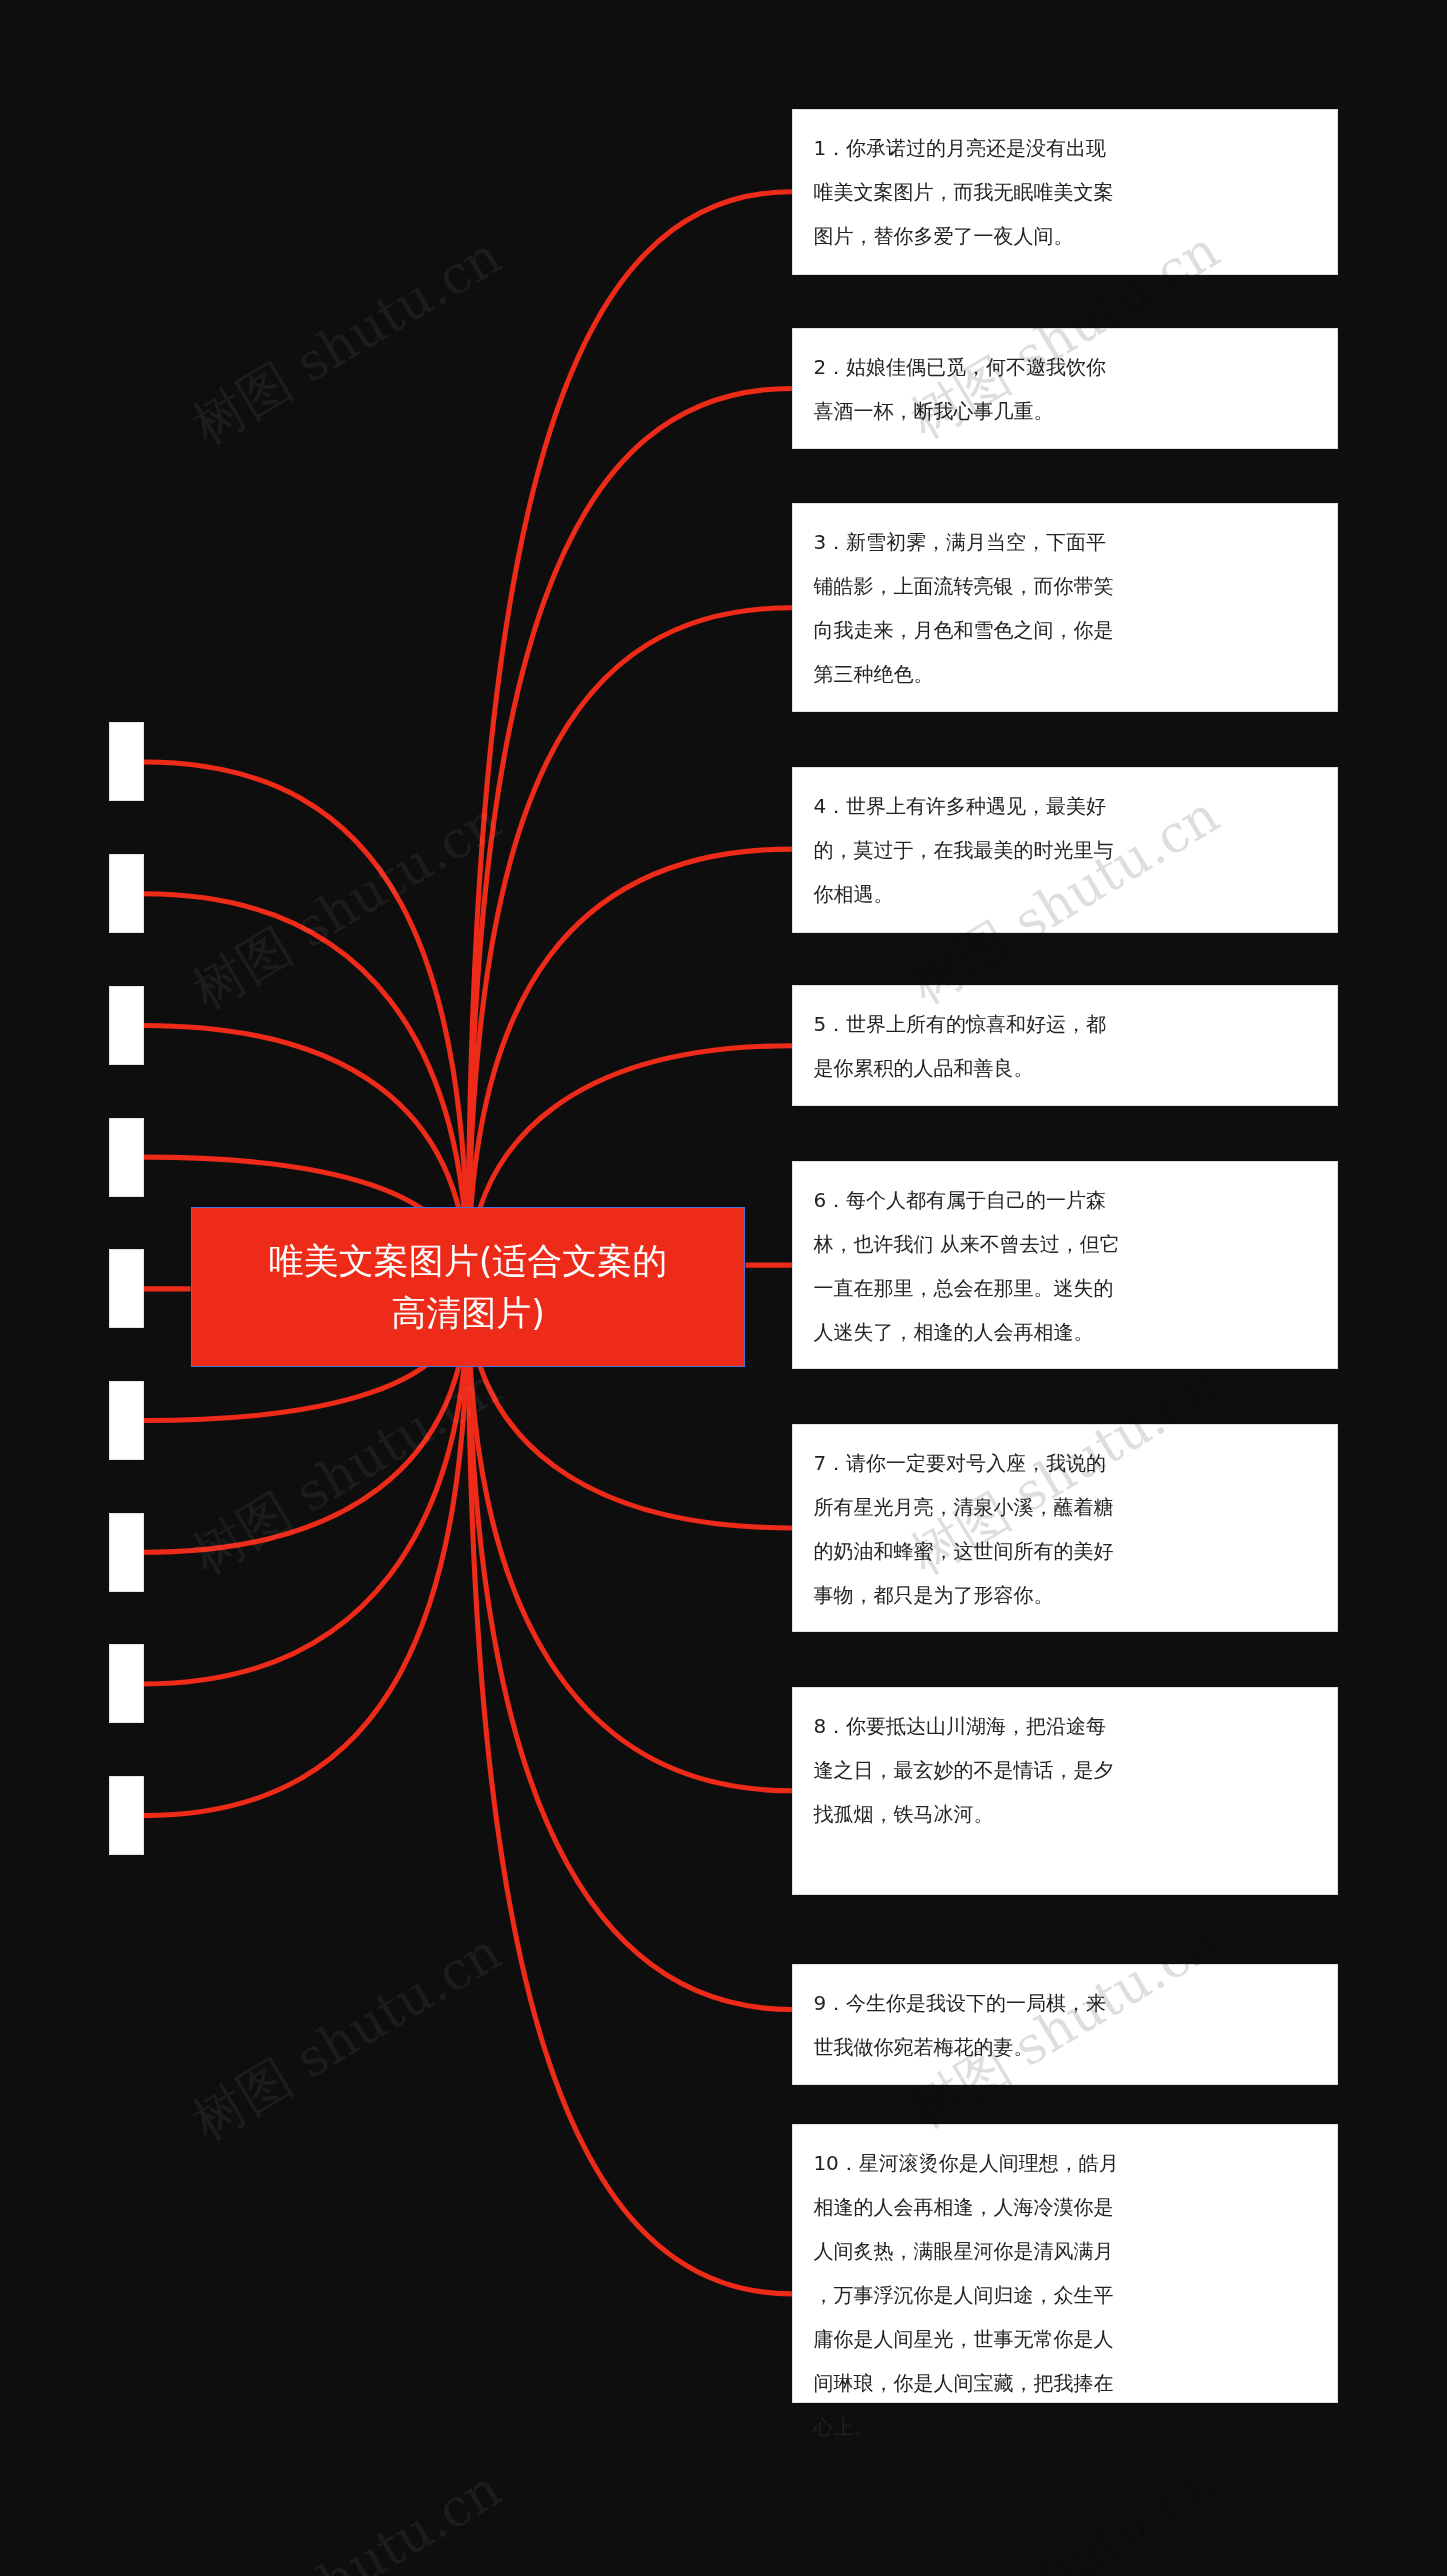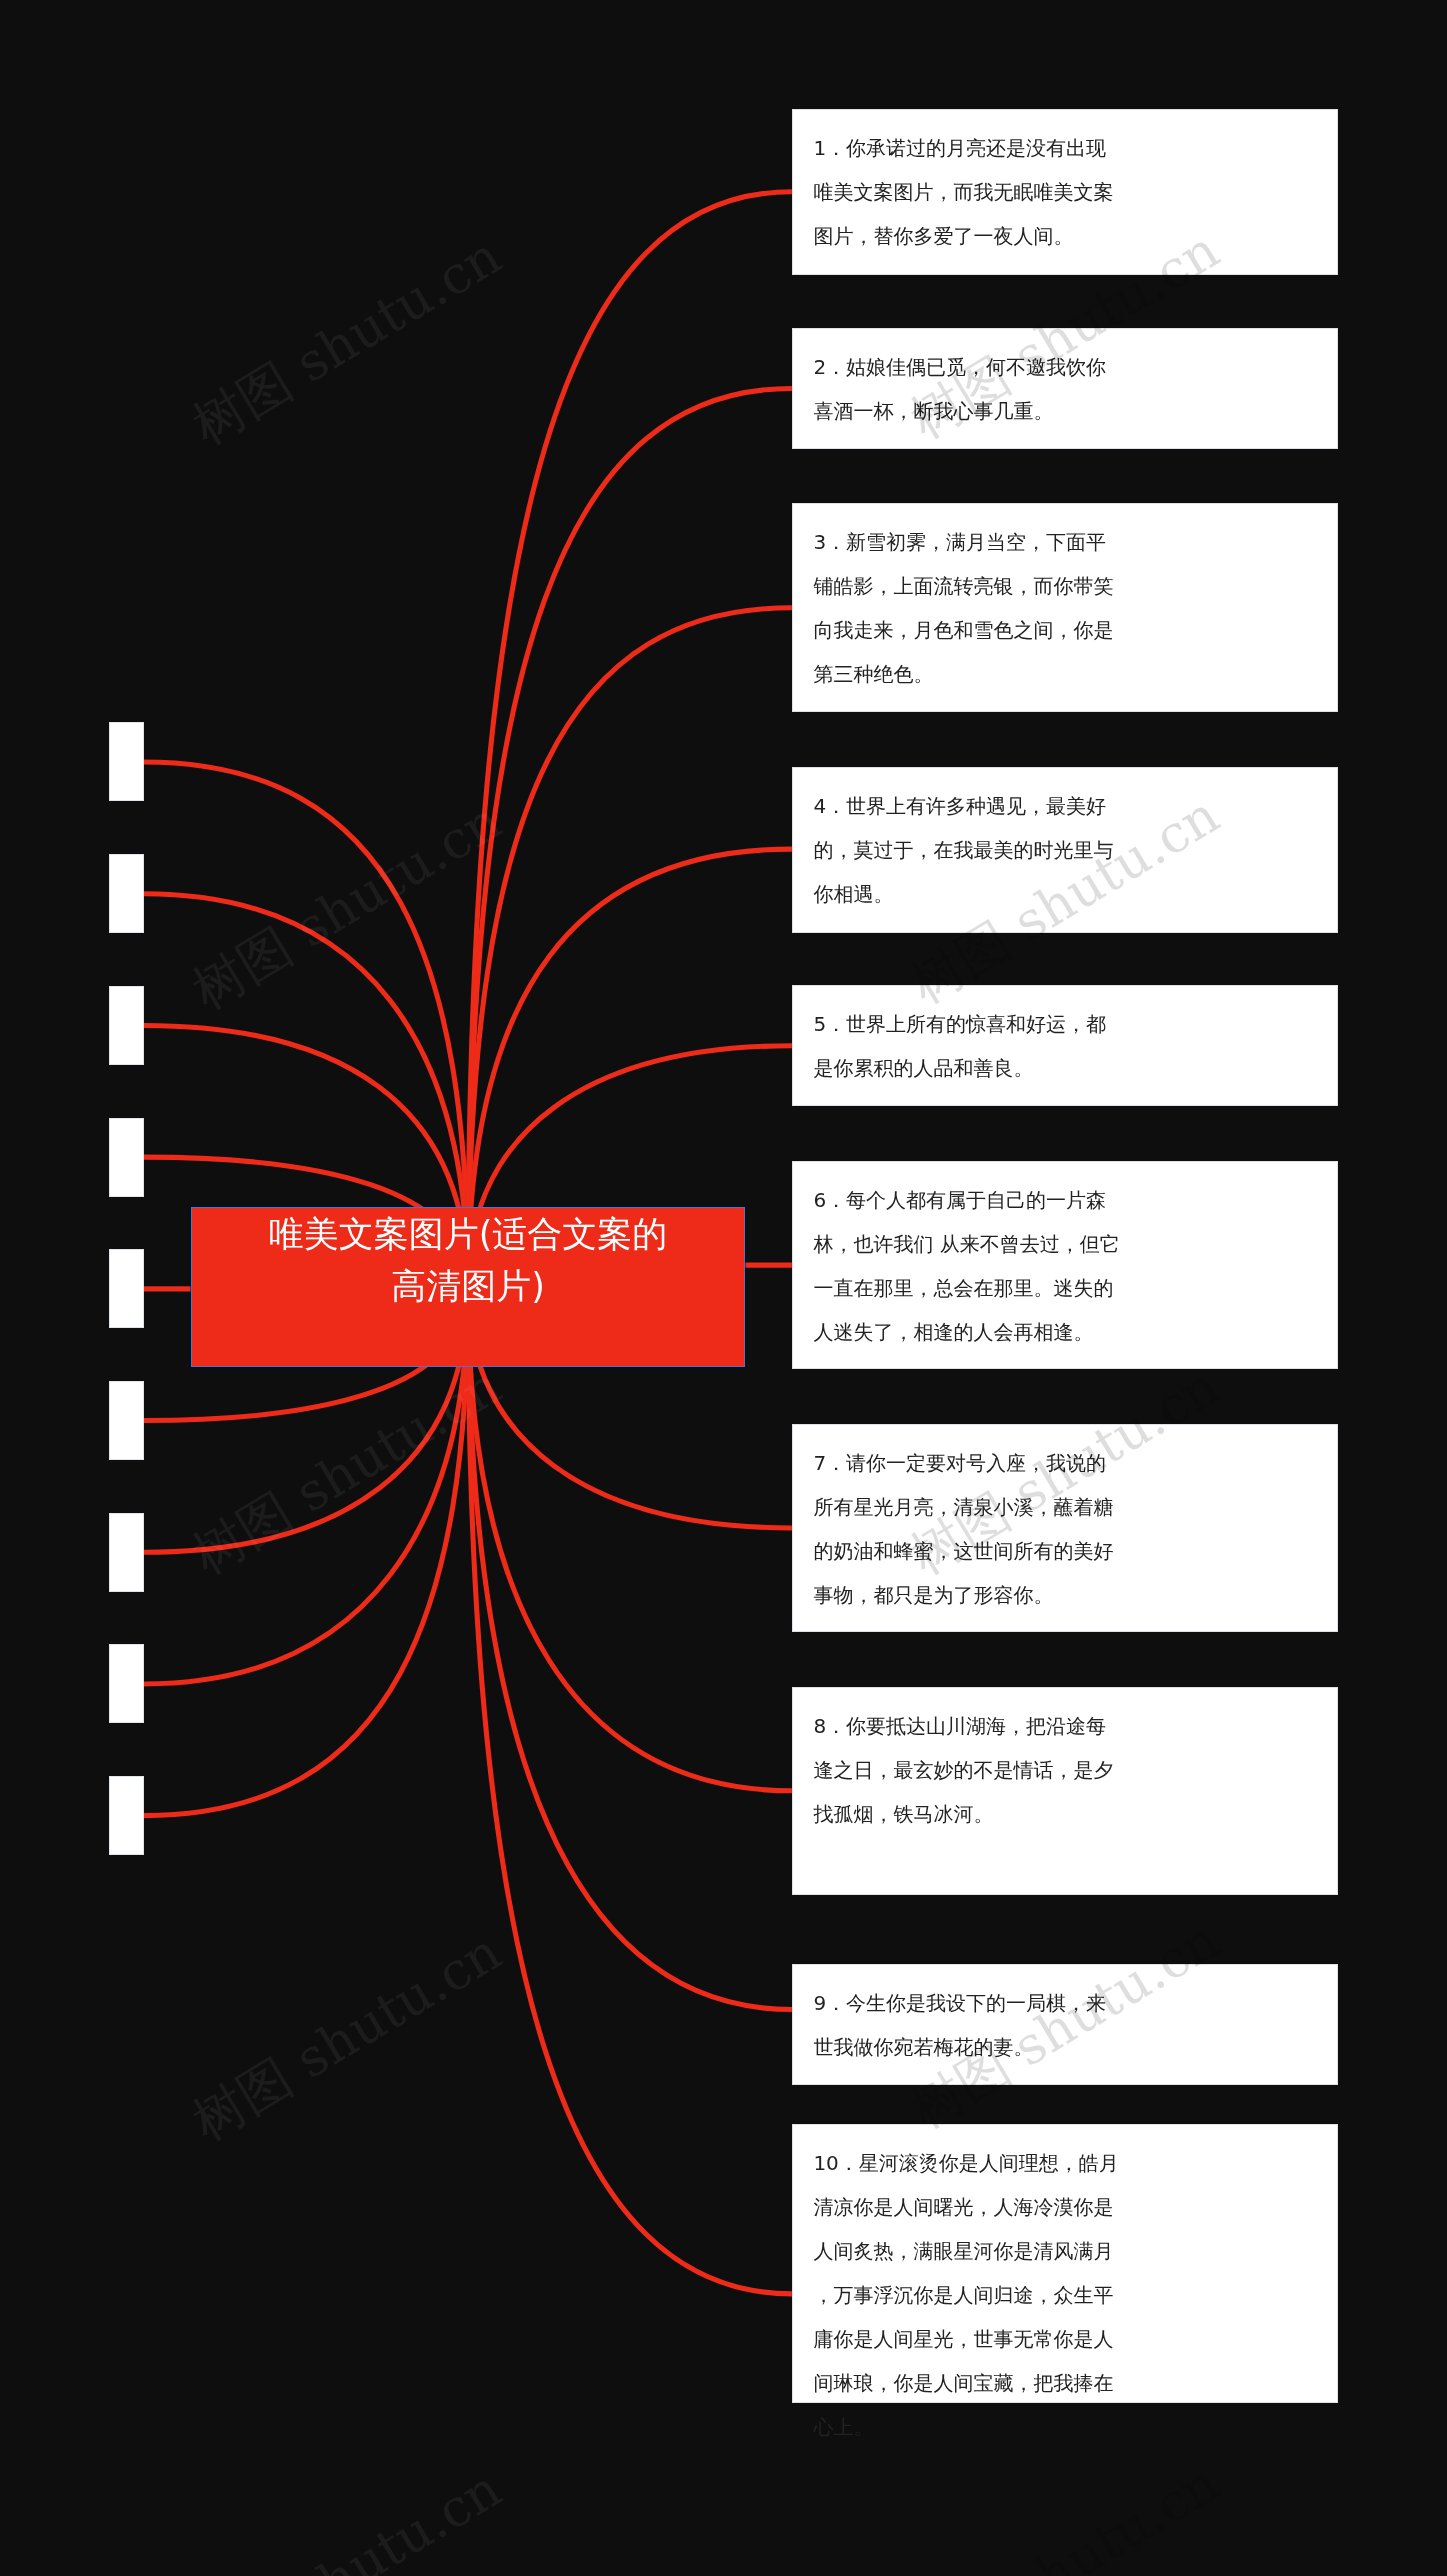--- a/index.html
+++ b/index.html
@@ -2,21 +2,21 @@
 <html style="font-size:9px"><head>
 <meta charset="utf-8">
 <style>
   html, body { margin:0; padding:0; }
   body { width:1447px; height:2576px; background:#0e0e0f; position:relative; overflow:hidden; font-family:"DejaVu Sans","Liberation Sans",sans-serif; }
   #canvas { position:absolute; left:0; top:0; width:1447px; height:2576px; }
   svg.links { position:absolute; left:0; top:0; }
   .wm { position:absolute; font-family:"DejaVu Serif","Liberation Serif",serif; font-size:52px; white-space:nowrap; transform:rotate(-31deg); transform-origin:left center; pointer-events:none; z-index:5; }
   .wm.dark { color:rgba(255,255,255,0.06); }
   .wm.light { color:rgba(0,0,0,0.13); }
-  .central { position:absolute; left:191px; top:1207px; width:552px; height:158px; background:#ee2a19; border:1.7px solid #4a72d8; box-sizing:content-box; display:flex; align-items:flex-start; justify-content:center; text-align:center; color:#fff; font-size:35px; line-height:52px; z-index:3; padding:0; }
+  .central { position:absolute; left:191px; top:1207px; width:552px; height:158px; background:#ee2a19; border:1.7px solid #4a72d8; box-sizing:content-box; display:flex; align-items:center; justify-content:center; text-align:center; color:#fff; font-size:35px; line-height:52px; z-index:3; padding:0; }
   .central span { display:block; width:509px; }
   .leaf { position:absolute; left:109px; width:35px; height:79px; background:#ffffff; border:1.1px solid #dfe3ea; box-sizing:border-box; z-index:3; }
   .card { position:absolute; left:792px; width:546px; background:#ffffff; border:1.1px solid #dde1e7; box-sizing:border-box; padding:16px 19px 0 20.4px; color:#222222; font-size:20px; line-height:44px; z-index:3; word-break:break-all; }
   .card .ln { display:block; white-space:nowrap; }
 </style>
 </head>
 <body>
 
 <div id="canvas">
   <svg class="links" width="1447" height="2576" viewBox="0 0 2560 4557">
@@ -102,21 +102,21 @@
     <span class="ln">8．你要抵达山川湖海，把沿途每</span>
     <span class="ln">逢之日，最玄妙的不是情话，是夕</span>
     <span class="ln">找孤烟，铁马冰河。</span>
   </div>
   <div class="card" style="top:1964px;height:121px">
     <span class="ln">9．今生你是我设下的一局棋，来</span>
     <span class="ln">世我做你宛若梅花的妻。</span>
   </div>
   <div class="card" style="top:2124px;height:279px">
     <span class="ln">10．星河滚烫你是人间理想，皓月</span>
-    <span class="ln">清凉你是人间曙光，人海冷漠你是</span>
+    <span class="ln">相逢的人会再相逢，人海冷漠你是</span>
     <span class="ln">人间炙热，满眼星河你是清风满月</span>
     <span class="ln">，万事浮沉你是人间归途，众生平</span>
     <span class="ln">庸你是人间星光，世事无常你是人</span>
     <span class="ln">间琳琅，你是人间宝藏，把我捧在</span>
     <span class="ln">心上。</span>
   </div>
 
   <div class="wm dark" style="left:198px;top:396px">树图 shutu.cn</div>
   <div class="wm dark" style="left:198px;top:961px">树图 shutu.cn</div>
   <div class="wm dark" style="left:198px;top:1526px">树图 shutu.cn</div>

